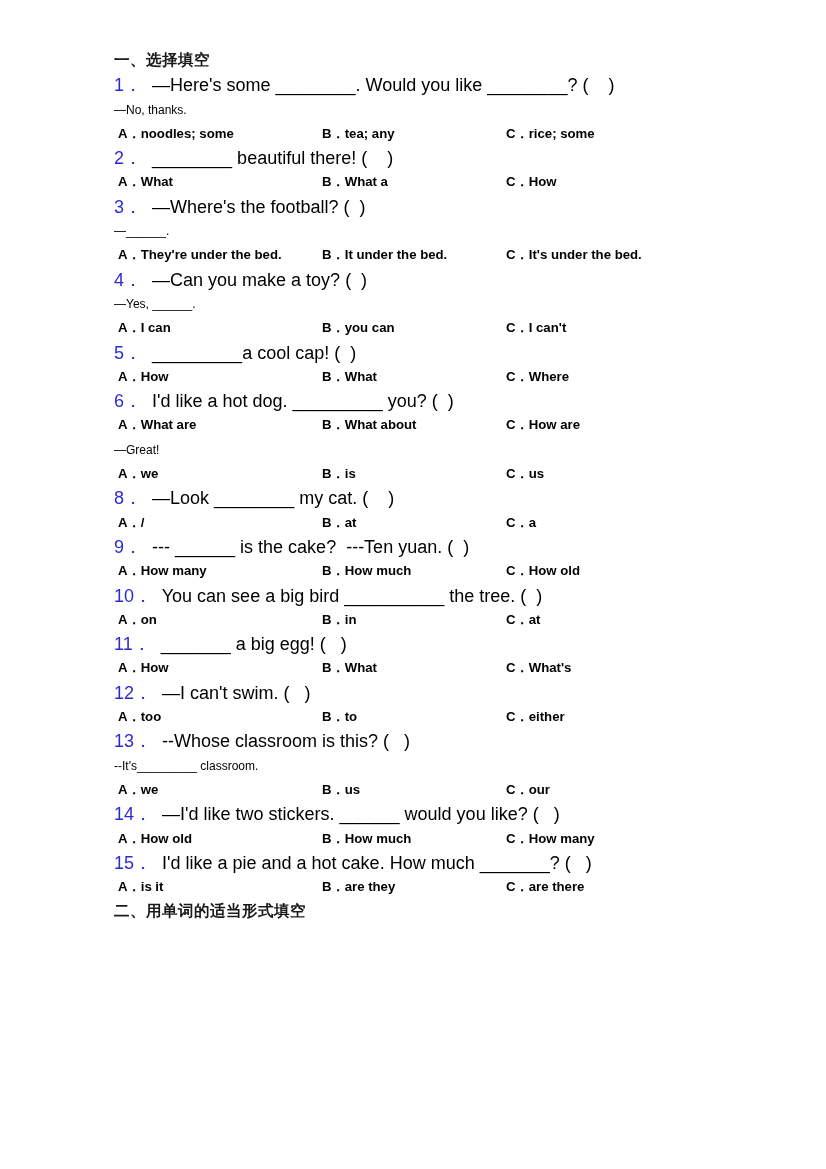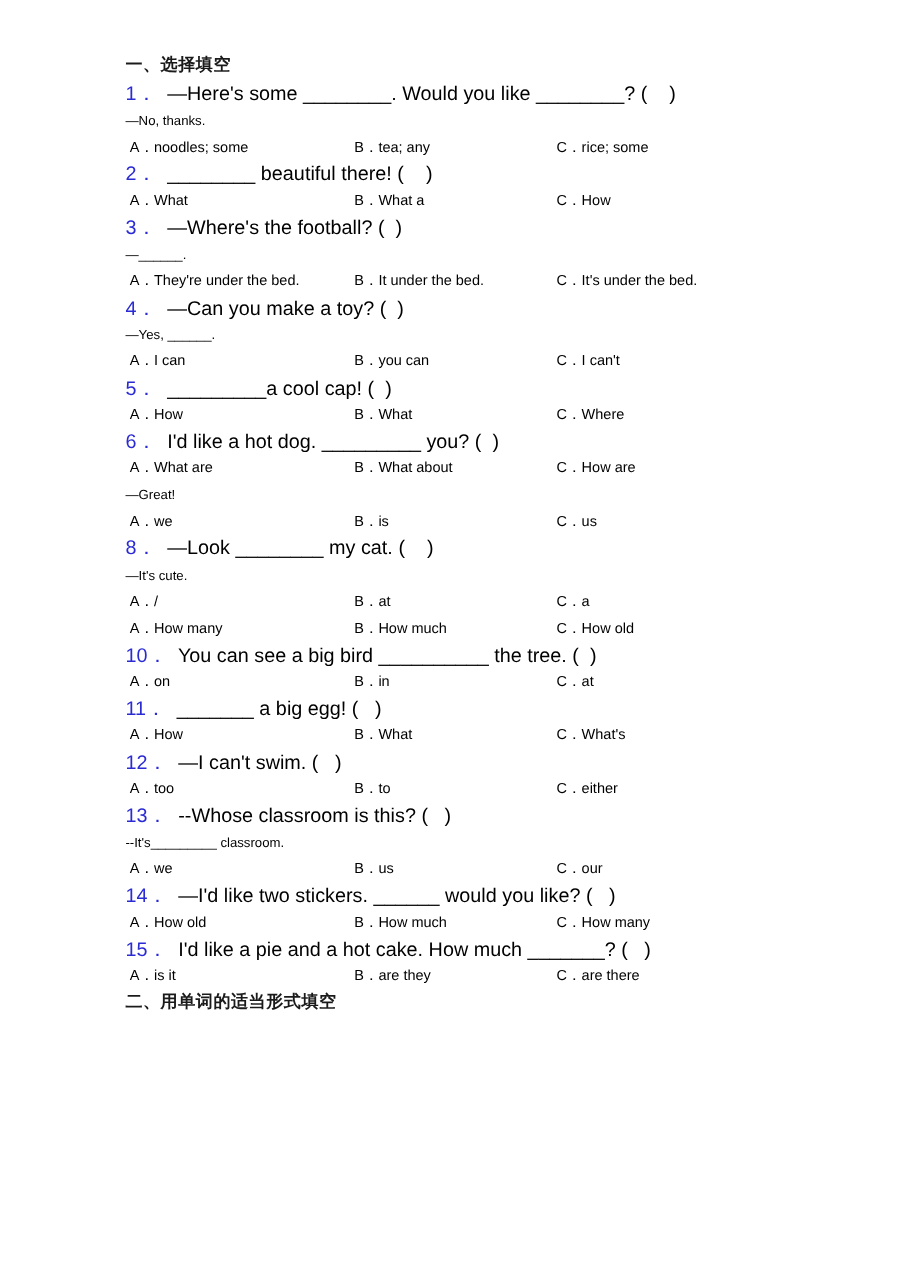--- a/index.html
+++ b/index.html
@@ -47,20 +47,21 @@
     line-height: 24.3px;
     white-space: pre;
     position: relative;
     height: 24.3px;
     color: #000000;
   }
   .opt {
     position: absolute;
     top: 0;
     white-space: pre;
+    font-weight: bold;
   }
   .opt-a { left: 4px; }
   .opt-b { left: 208px; }
   .opt-c { left: 392px; }
   .cont {
     font-size: 12px;
     line-height: 24.3px;
     white-space: pre;
     margin: 0;
   }
@@ -82,22 +83,22 @@
       <div class="qline"><span class="qnum">4．</span><span>  </span><span>—Can you make a toy? (  )</span></div>
       <div class="cont">—Yes, ______.</div>
       <div class="opts"><span class="opt opt-a">A．I can</span><span class="opt opt-b">B．you can</span><span class="opt opt-c">C．I can't</span></div>
       <div class="qline"><span class="qnum">5．</span><span>  </span><span>_________a cool cap! (  )</span></div>
       <div class="opts"><span class="opt opt-a">A．How</span><span class="opt opt-b">B．What</span><span class="opt opt-c">C．Where</span></div>
       <div class="qline"><span class="qnum">6．</span><span>  </span><span>I'd like a hot dog. _________ you? (  )</span></div>
       <div class="opts"><span class="opt opt-a">A．What are</span><span class="opt opt-b">B．What about</span><span class="opt opt-c">C．How are</span></div>
       <div class="cont">—Great!</div>
       <div class="opts"><span class="opt opt-a">A．we</span><span class="opt opt-b">B．is</span><span class="opt opt-c">C．us</span></div>
       <div class="qline"><span class="qnum">8．</span><span>  </span><span>—Look ________ my cat. (    )</span></div>
-      <div class="cont">—It's cute.</div>
       <div class="opts"><span class="opt opt-a">A．/</span><span class="opt opt-b">B．at</span><span class="opt opt-c">C．a</span></div>
+      <div class="qline"><span class="qnum">9．</span><span>  </span><span>--- ______ is the cake?  ---Ten yuan. (  )</span></div>
       <div class="opts"><span class="opt opt-a">A．How many</span><span class="opt opt-b">B．How much</span><span class="opt opt-c">C．How old</span></div>
       <div class="qline"><span class="qnum">10．</span><span>  </span><span>You can see a big bird __________ the tree. (  )</span></div>
       <div class="opts"><span class="opt opt-a">A．on</span><span class="opt opt-b">B．in</span><span class="opt opt-c">C．at</span></div>
       <div class="qline"><span class="qnum">11．</span><span>  </span><span>_______ a big egg! (   )</span></div>
       <div class="opts"><span class="opt opt-a">A．How</span><span class="opt opt-b">B．What</span><span class="opt opt-c">C．What's</span></div>
       <div class="qline"><span class="qnum">12．</span><span>  </span><span>—I can't swim. (   )</span></div>
       <div class="opts"><span class="opt opt-a">A．too</span><span class="opt opt-b">B．to</span><span class="opt opt-c">C．either</span></div>
       <div class="qline"><span class="qnum">13．</span><span>  </span><span>--Whose classroom is this? (   )</span></div>
       <div class="cont">--It's_________ classroom.</div>
       <div class="opts"><span class="opt opt-a">A．we</span><span class="opt opt-b">B．us</span><span class="opt opt-c">C．our</span></div>

